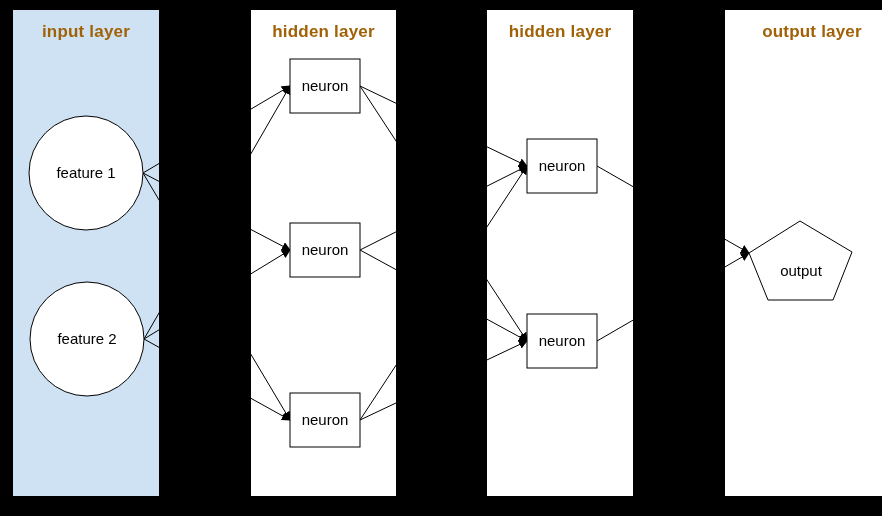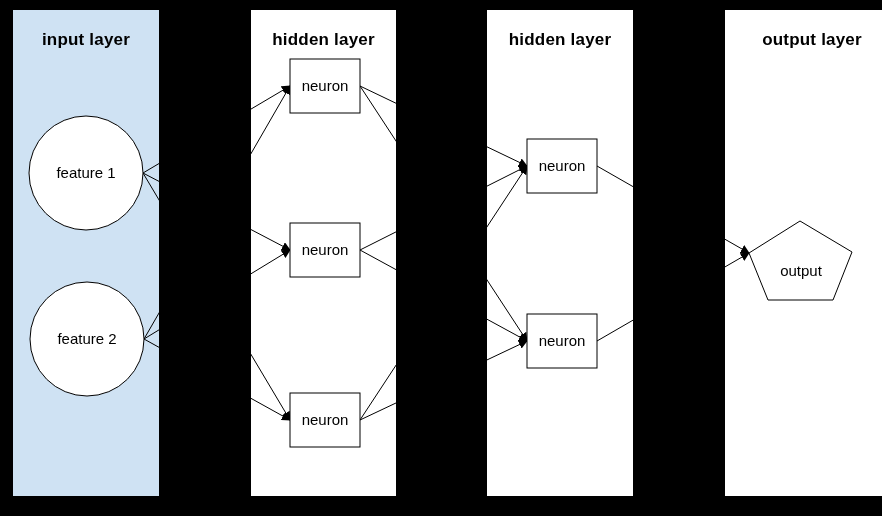--- a/index.html
+++ b/index.html
@@ -13,25 +13,25 @@
   }
   .panel {
     position: absolute;
     top: 10px;
     height: 486px;
     background: #fff;
   }
   .panel.blue { background: #cfe2f3; }
   .panel-title {
     width: 100%;
-    padding-top: 20px;
+    padding-top: 12px;
     text-align: center;
     font-size: 17px;
     font-weight: bold;
-    color: #000000;
+    color: #a16207;
     letter-spacing: 0.2px;
   }
   #panel-input   { left: 13px;  width: 146px; }
   #panel-hidden1 { left: 251px; width: 145px; }
   #panel-hidden2 { left: 487px; width: 146px; }
   #panel-output  { left: 725px; width: 174px; }
   svg#diagram-overlay {
     position: absolute;
     left: 0; top: 0;
     width: 882px; height: 516px;

